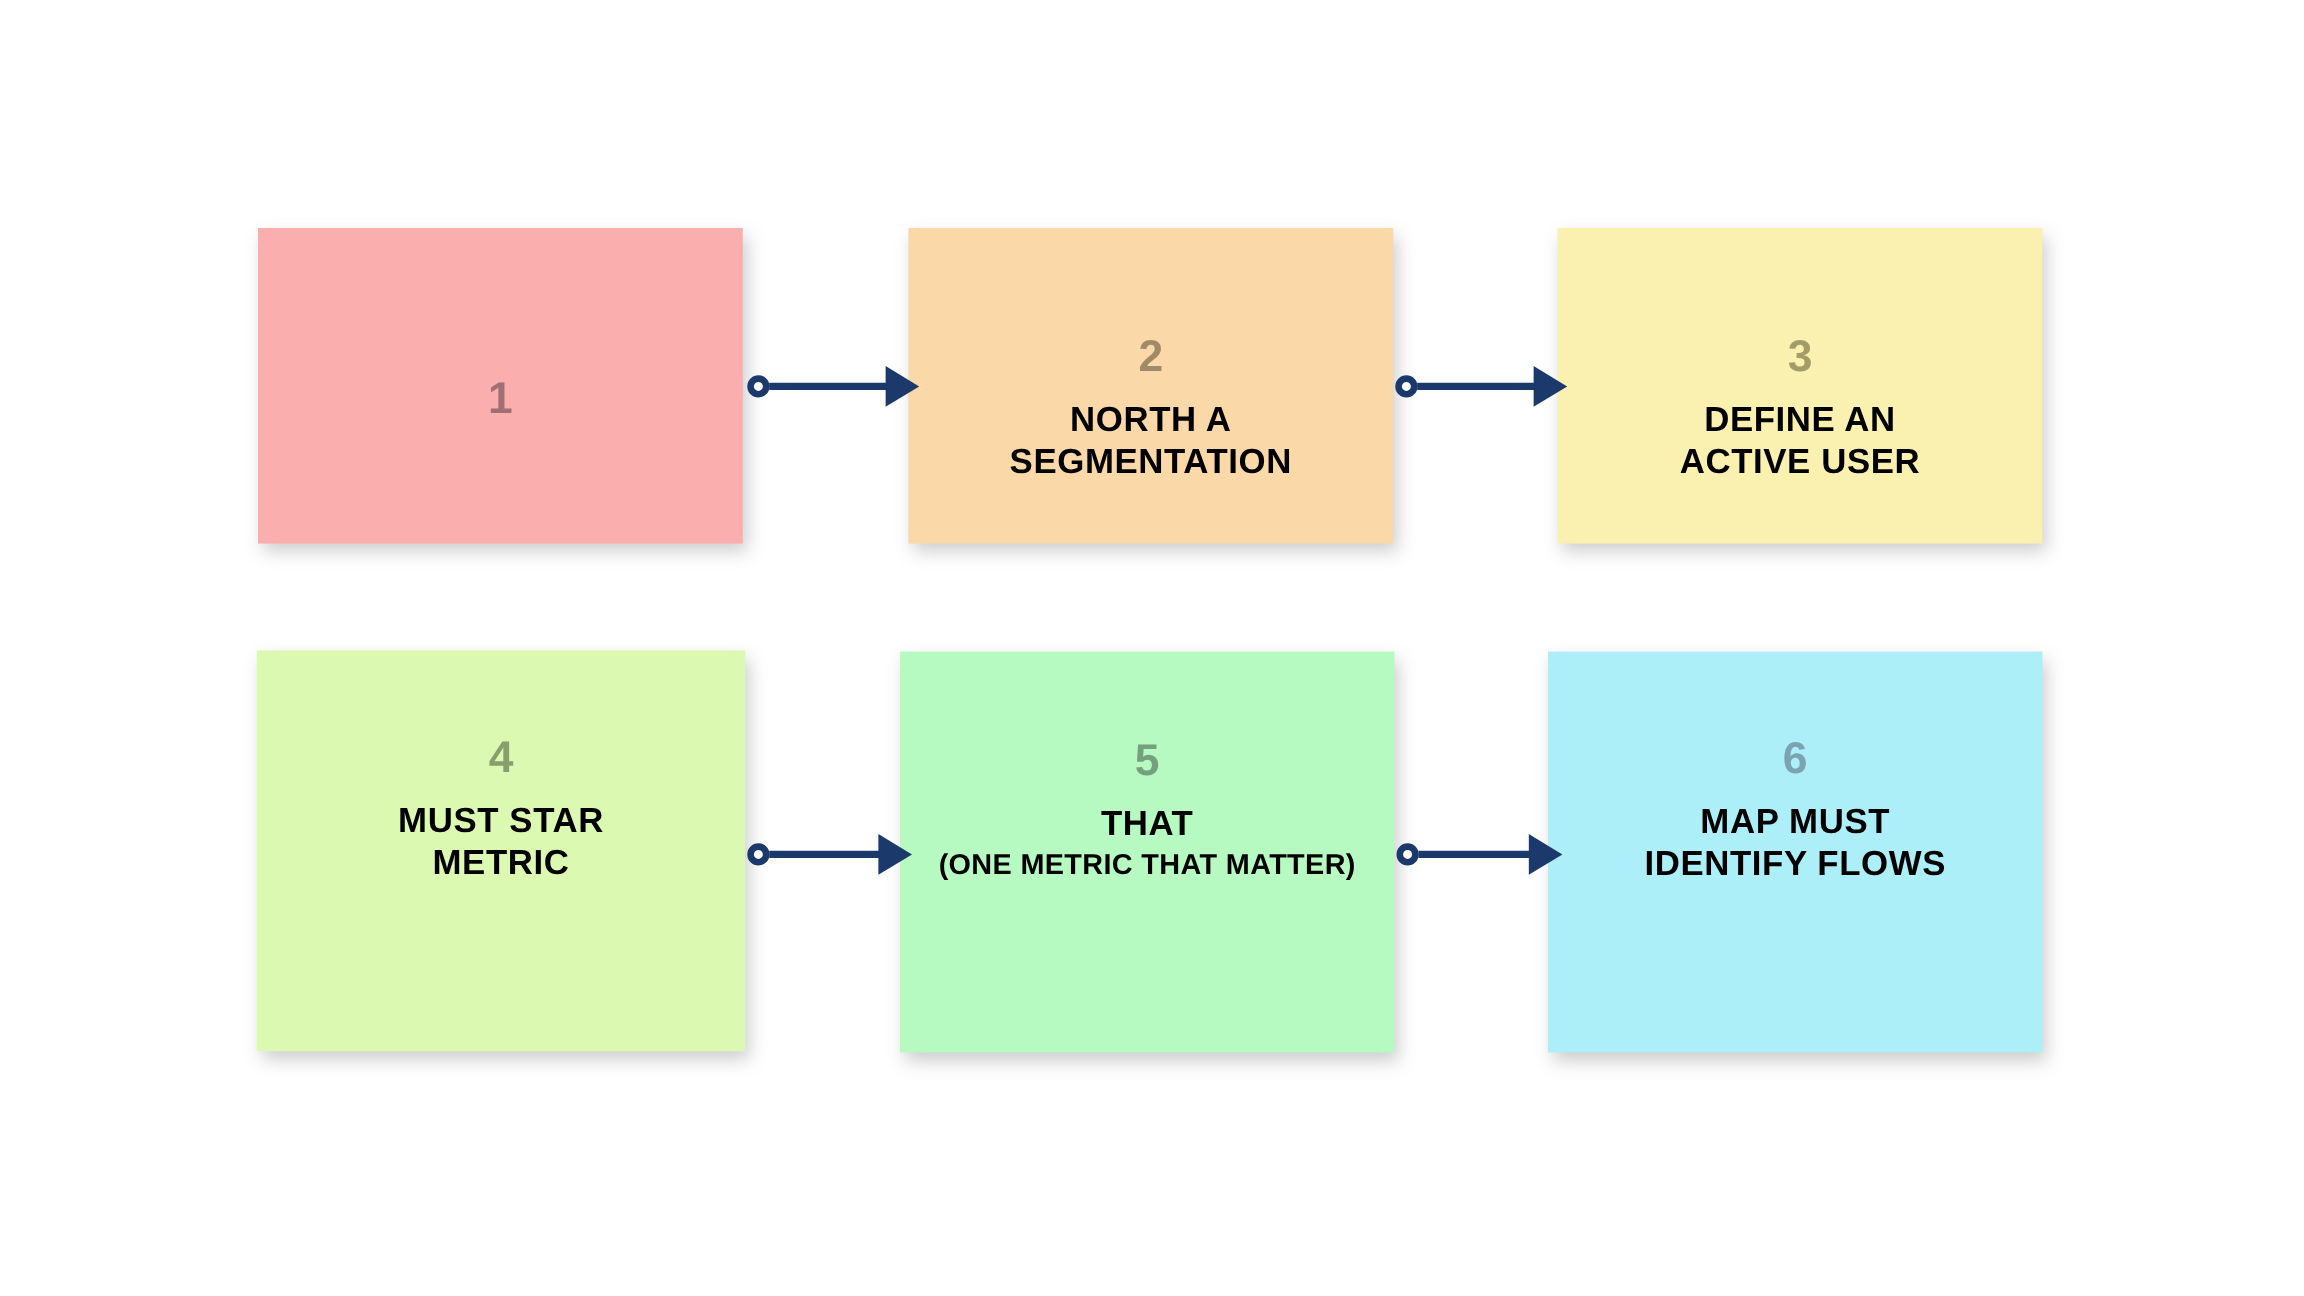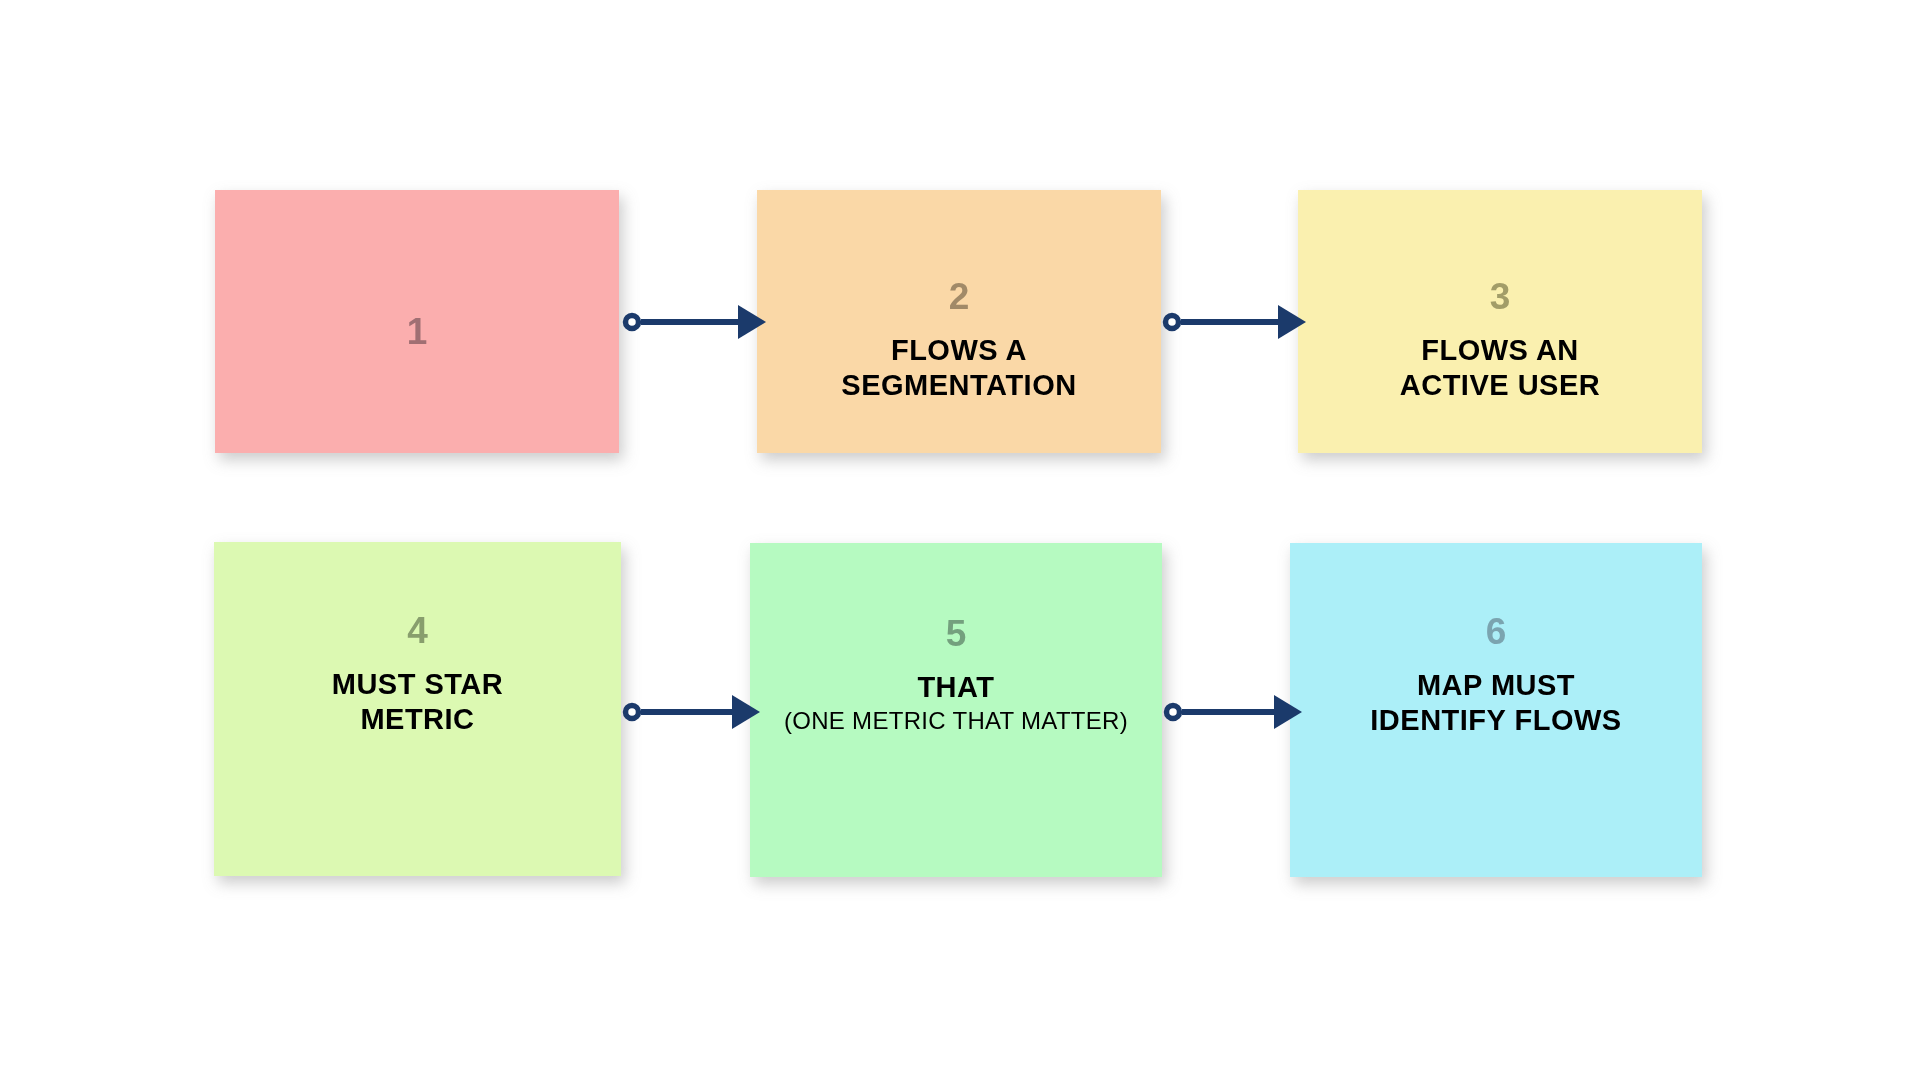--- a/index.html
+++ b/index.html
@@ -39,21 +39,21 @@
   .step-title {
     font-size: 29px;
     font-weight: 700;
     line-height: 35px;
     letter-spacing: 0.5px;
     color: #000000;
     white-space: pre-line;
   }
   .step-subtitle {
     font-size: 24px;
-    font-weight: 400;
+    font-weight: 700;
     line-height: 31px;
     letter-spacing: 0.3px;
     color: #000000;
     white-space: pre-line;
   }
   .step-subtitle:empty { display: none; }
 
   
   .pos-1 { left: 215px;  top: 190px; width: 404px; height: 263px; }
   .pos-2 { left: 757px;  top: 190px; width: 404px; height: 263px; }
@@ -73,28 +73,28 @@
 
 <div class="canvas">
 
   <div class="step row1 pos-1" style="background-color: rgb(251, 174, 174);">
     <div class="step-number" style="color: rgb(160, 111, 115);">1</div>
 
   </div>
 
   <div class="step row1 pos-2" style="background-color: rgb(250, 216, 167);">
     <div class="step-number" style="color: rgb(161, 138, 104);">2</div>
-    <div class="step-title">FLOWS A
+    <div class="step-title">NORTH A
 SEGMENTATION</div>
 
   </div>
 
   <div class="step row1 pos-3" style="background-color: rgb(250, 240, 175);">
     <div class="step-number" style="color: rgb(162, 157, 104);">3</div>
-    <div class="step-title">FLOWS AN
+    <div class="step-title">DEFINE AN
 ACTIVE USER</div>
 
   </div>
 
   <div class="step row2 pos-4" style="background-color: rgb(220, 249, 178);">
     <div class="step-number" style="color: rgb(136, 158, 109);">4</div>
     <div class="step-title">MUST STAR
 METRIC</div>
 
   </div>

